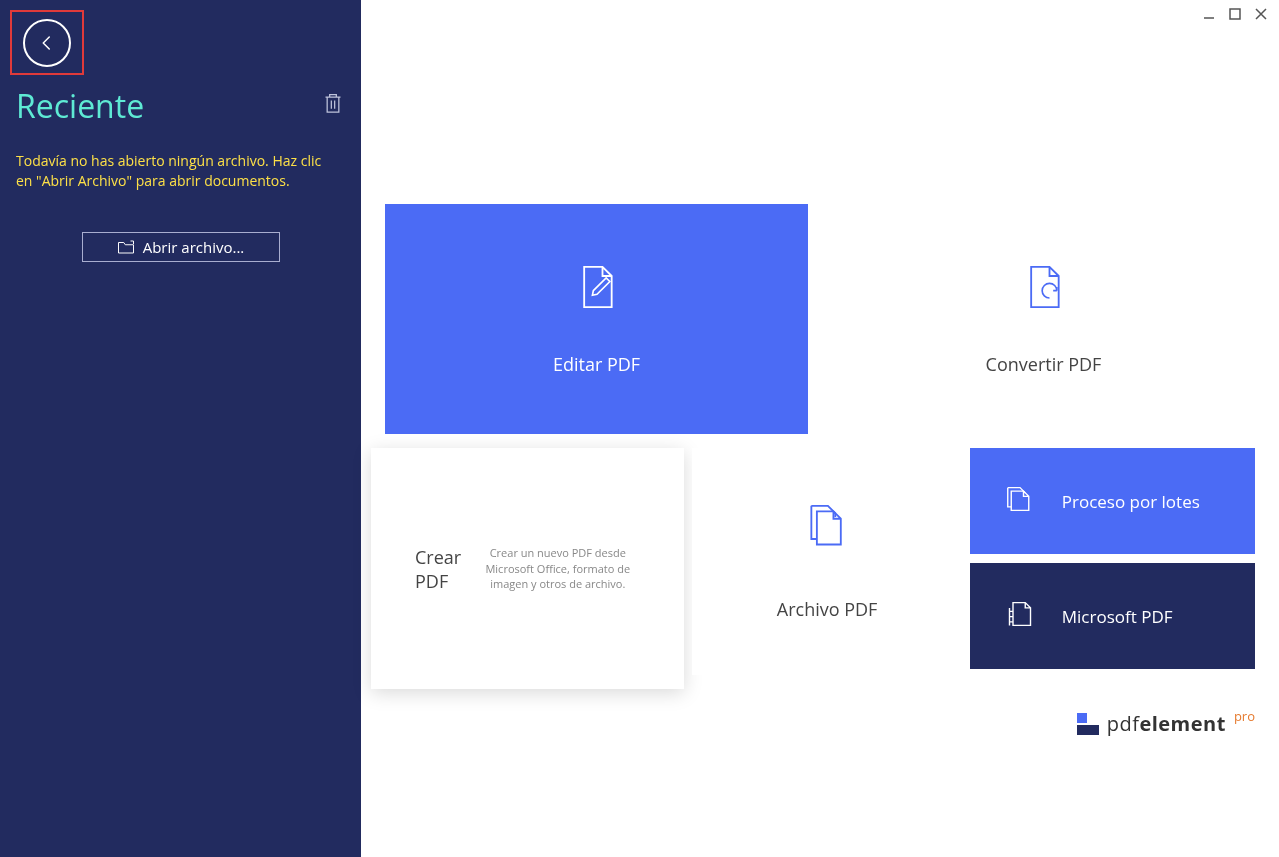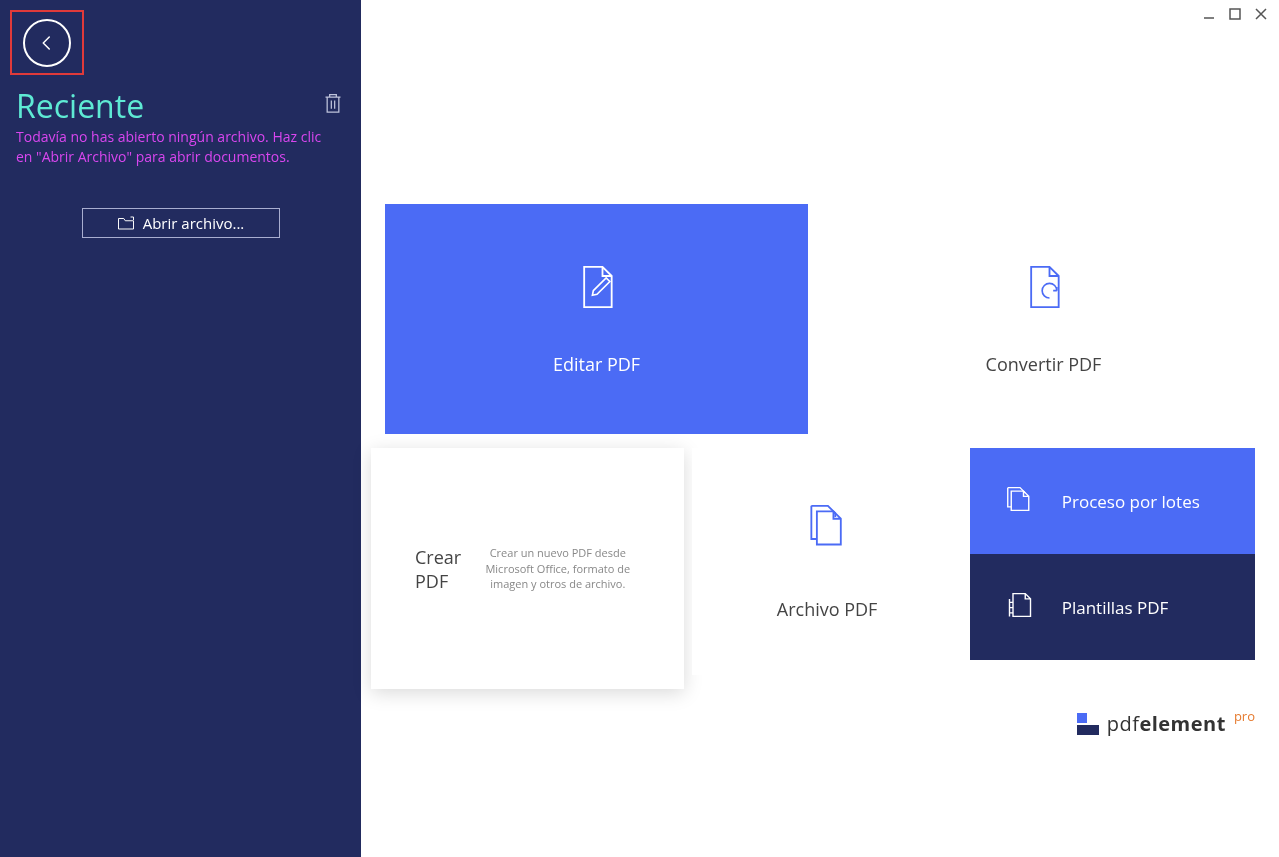--- a/index.html
+++ b/index.html
@@ -6,21 +6,21 @@
   html, body { width: 1279px; height: 857px; font-family: "Segoe UI", "Open Sans", Arial, sans-serif; overflow: hidden; background:#fff; }
   .app { display:flex; width:100%; height:100%; }
   
   .sidebar { width:361px; height:100%; background:#222b5f; color:#fff; position:relative; padding:0 16px; }
   .back-wrap { position:absolute; top:10px; left:10px; width:74px; height:65px; border:2px solid #e03a3a; display:flex; align-items:center; justify-content:center; }
   .back-circle { width:48px; height:48px; border:2px solid #fff; border-radius:50%; display:flex; align-items:center; justify-content:center; cursor:pointer; }
   .back-circle svg { width:18px; height:18px; stroke:#fff; }
   .recent-head { display:flex; align-items:center; justify-content:space-between; margin-top:84px; padding:0 2px 0 0; }
   .recent-title { font-size:32px; font-weight:400; color:#5eead4; }
   .trash-btn svg { width:20px; height:22px; stroke:#bfc4dc; fill:none; }
-  .recent-msg { color:#d946ef; font-size:14px; line-height:1.4; padding-right:20px; }
+  .recent-msg { color:#fde047; font-size:14px; line-height:1.4; margin-top:24px; padding-right:20px; }
   .open-btn { display:flex; align-items:center; justify-content:center; gap:8px; border:1px solid #a9aed0; height:30px; width:198px; margin:42px auto 0; cursor:pointer; }
   .open-btn svg { width:18px; height:16px; stroke:#fff; fill:none; }
   .open-btn span { color:#fff; font-size:15px; }
   
   .main { flex:1; height:100%; background:#fff; position:relative; }
   .winctrls { position:absolute; top:6px; right:10px; display:flex; gap:10px; }
   .winctrls div { width:16px; height:16px; display:flex; align-items:center; justify-content:center; cursor:pointer; }
   .winctrls svg { width:14px; height:14px; stroke:#555; fill:none; stroke-width:1.5; }
   .tiles { position:absolute; top:204px; left:24px; right:24px; }
   .row1 { display:flex; gap:24px; }
@@ -31,21 +31,21 @@
   .tile-lg .tlabel { font-size:18px; }
   .tile-edit .ticon svg { stroke:#fff; fill:none; }
   .tile-convert .ticon svg { stroke:#4b6bf5; fill:none; }
   .row2 { display:flex; gap:8px; margin-top:14px; align-items:flex-start; }
   .tile-create { width:314px; height:241px; background:#fff; box-shadow:0 4px 18px rgba(0,0,0,0.15); display:flex; flex-direction:row; align-items:center; justify-content:space-between; gap:14px; padding:0 44px; cursor:pointer; margin-left:-14px; }
   .tile-create .tlabel { font-size:18px; color:#444; }
   .tile-create .tdesc { font-size:11px; color:#888; text-align:center; line-height:1.4; }
   .tile-combine { width:270px; height:227px; background:#fff; display:flex; flex-direction:column; align-items:center; justify-content:center; gap:40px; cursor:pointer; }
   .tile-combine .ticon svg { width:46px; height:50px; stroke:#4b6bf5; fill:none; }
   .tile-combine .tlabel { font-size:18px; color:#444; }
-  .col-right { width:286px; display:flex; flex-direction:column; gap:0; }
+  .col-right { width:286px; display:flex; flex-direction:column; gap:9px; }
   .tile-sm { height:106px; display:flex; align-items:center; justify-content:flex-start; gap:28px; padding-left:36px; cursor:pointer; color:#fff; }
   .tile-batch { background:#4b6bf5; }
   .tile-templates { background:#222b5f; }
   .tile-sm .ticon svg { width:28px; height:30px; stroke:#fff; fill:none; }
   .tile-sm .tlabel { font-size:17px; }
   
   .brand { position:absolute; right:24px; bottom:120px; display:flex; align-items:center; gap:8px; }
   .brand-logo { width:22px; height:22px; position:relative; }
   .brand-logo .b1 { position:absolute; left:0; top:0; width:10px; height:10px; background:#4b6bf5; }
   .brand-logo .b2 { position:absolute; left:0; bottom:0; width:22px; height:10px; background:#222b5f; }
@@ -154,21 +154,21 @@
             </div>
             <div class="tlabel">Proceso por lotes</div>
           </div>
           <div class="tile-sm tile-templates">
             <div class="ticon">
               <svg viewBox="0 0 32 34">
                   <path d="M8 4 H22 L28 10 V30 H8 Z M22 4 V10 H28" stroke-width="1.6"></path>
                   <path d="M4 10 V30 M4 14 H8 M4 20 H8 M4 26 H8" stroke-width="1.6"></path>
                 </svg>
             </div>
-            <div class="tlabel">Plantillas PDF</div>
+            <div class="tlabel">Microsoft PDF</div>
           </div>
         </div>
       </div>
     </div>
 
     <div class="brand">
       <div class="brand-logo">
         <div class="b1"></div>
           <div class="b2"></div>
       </div>

